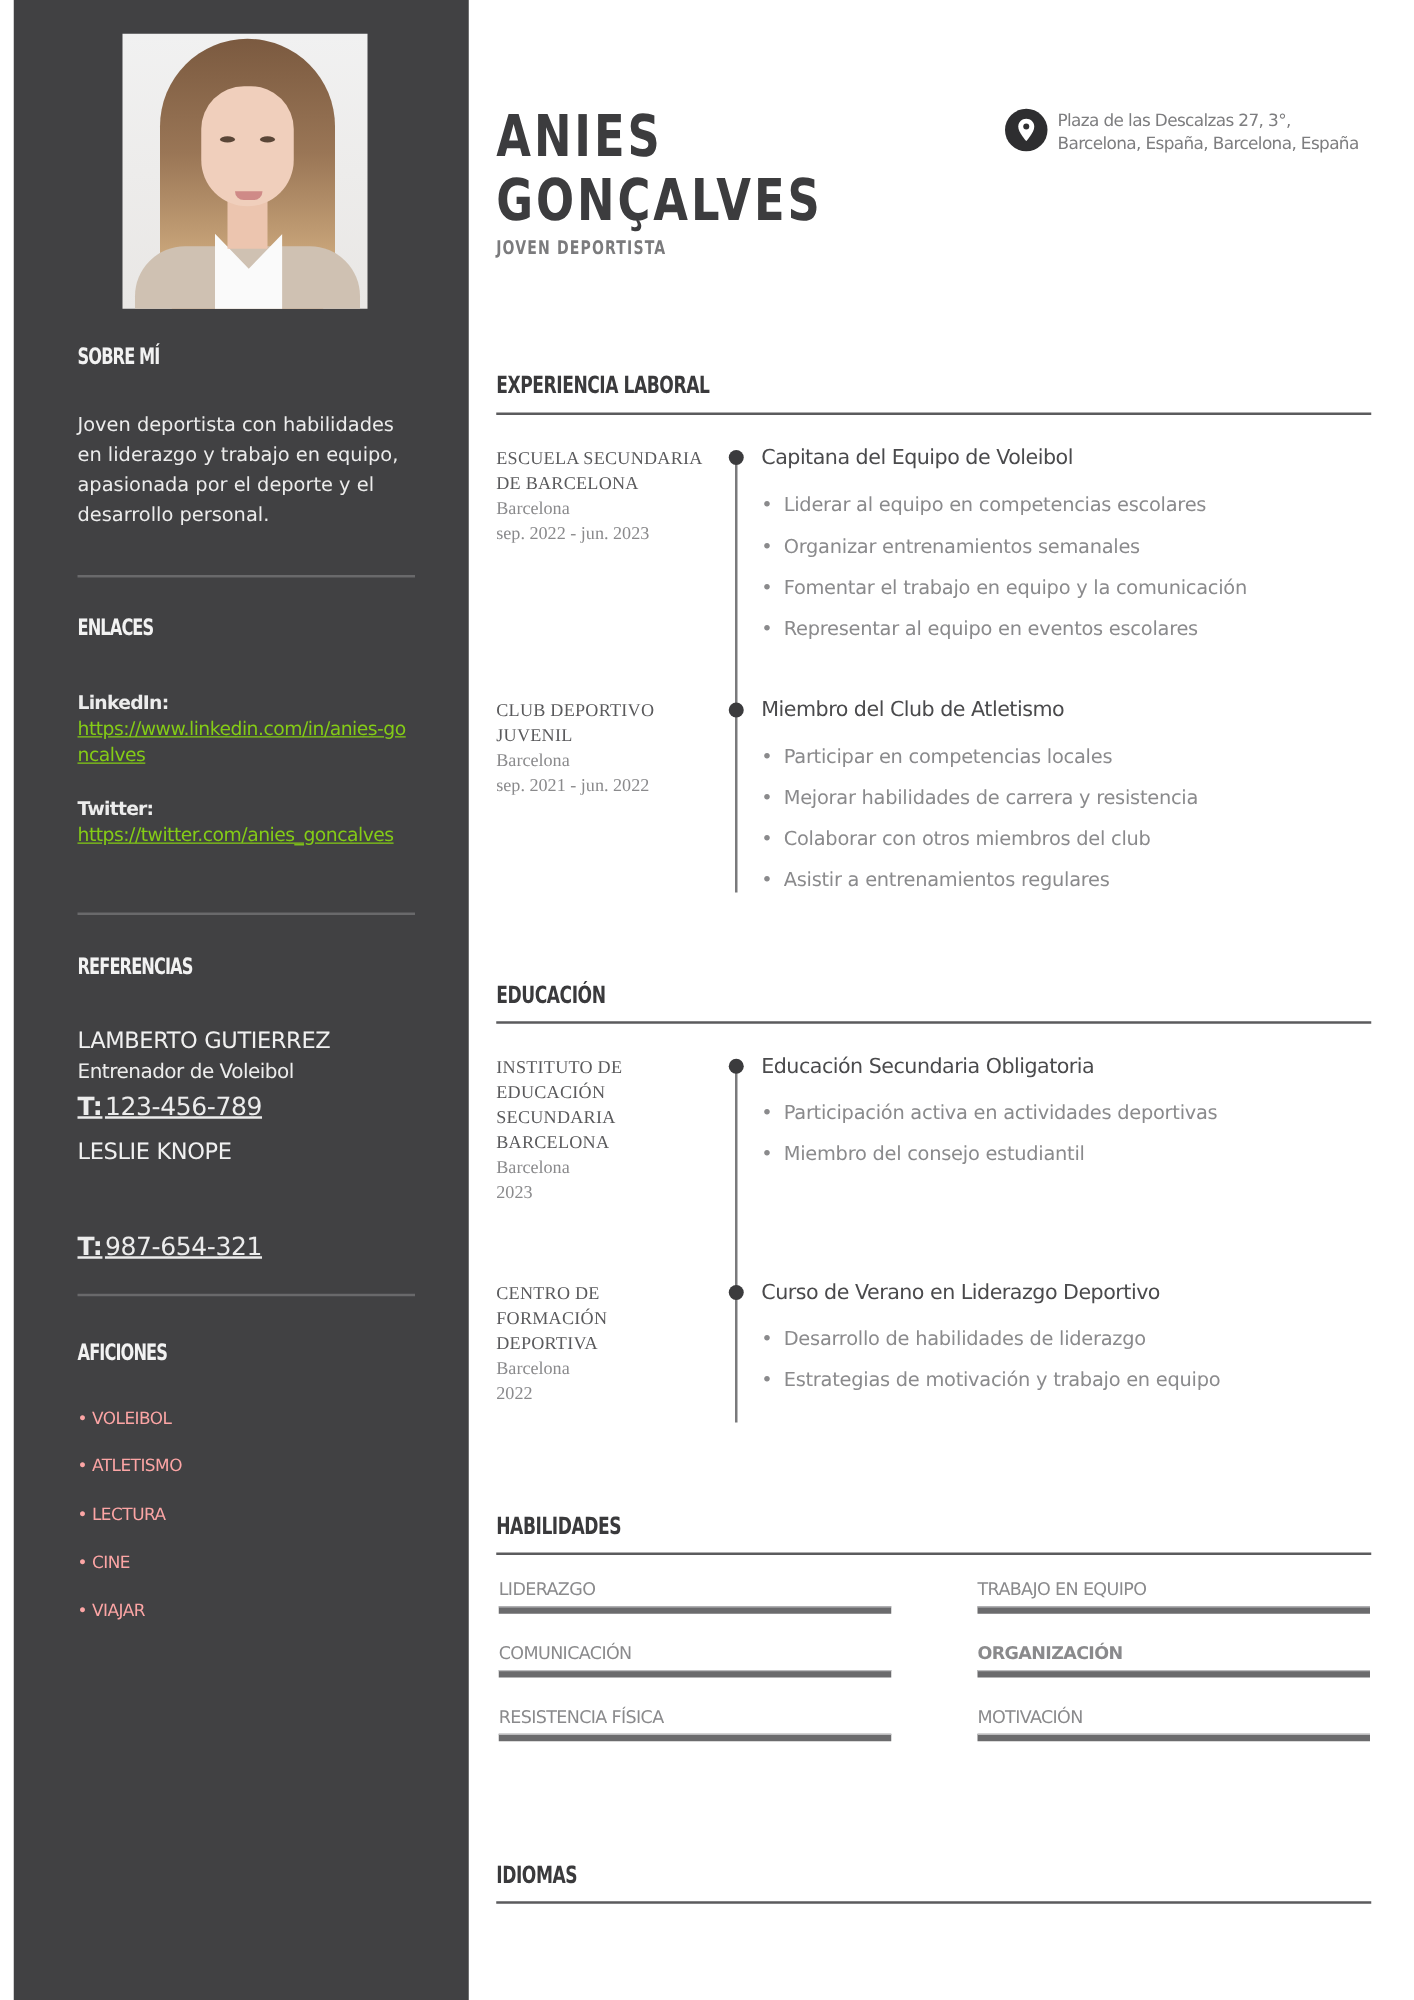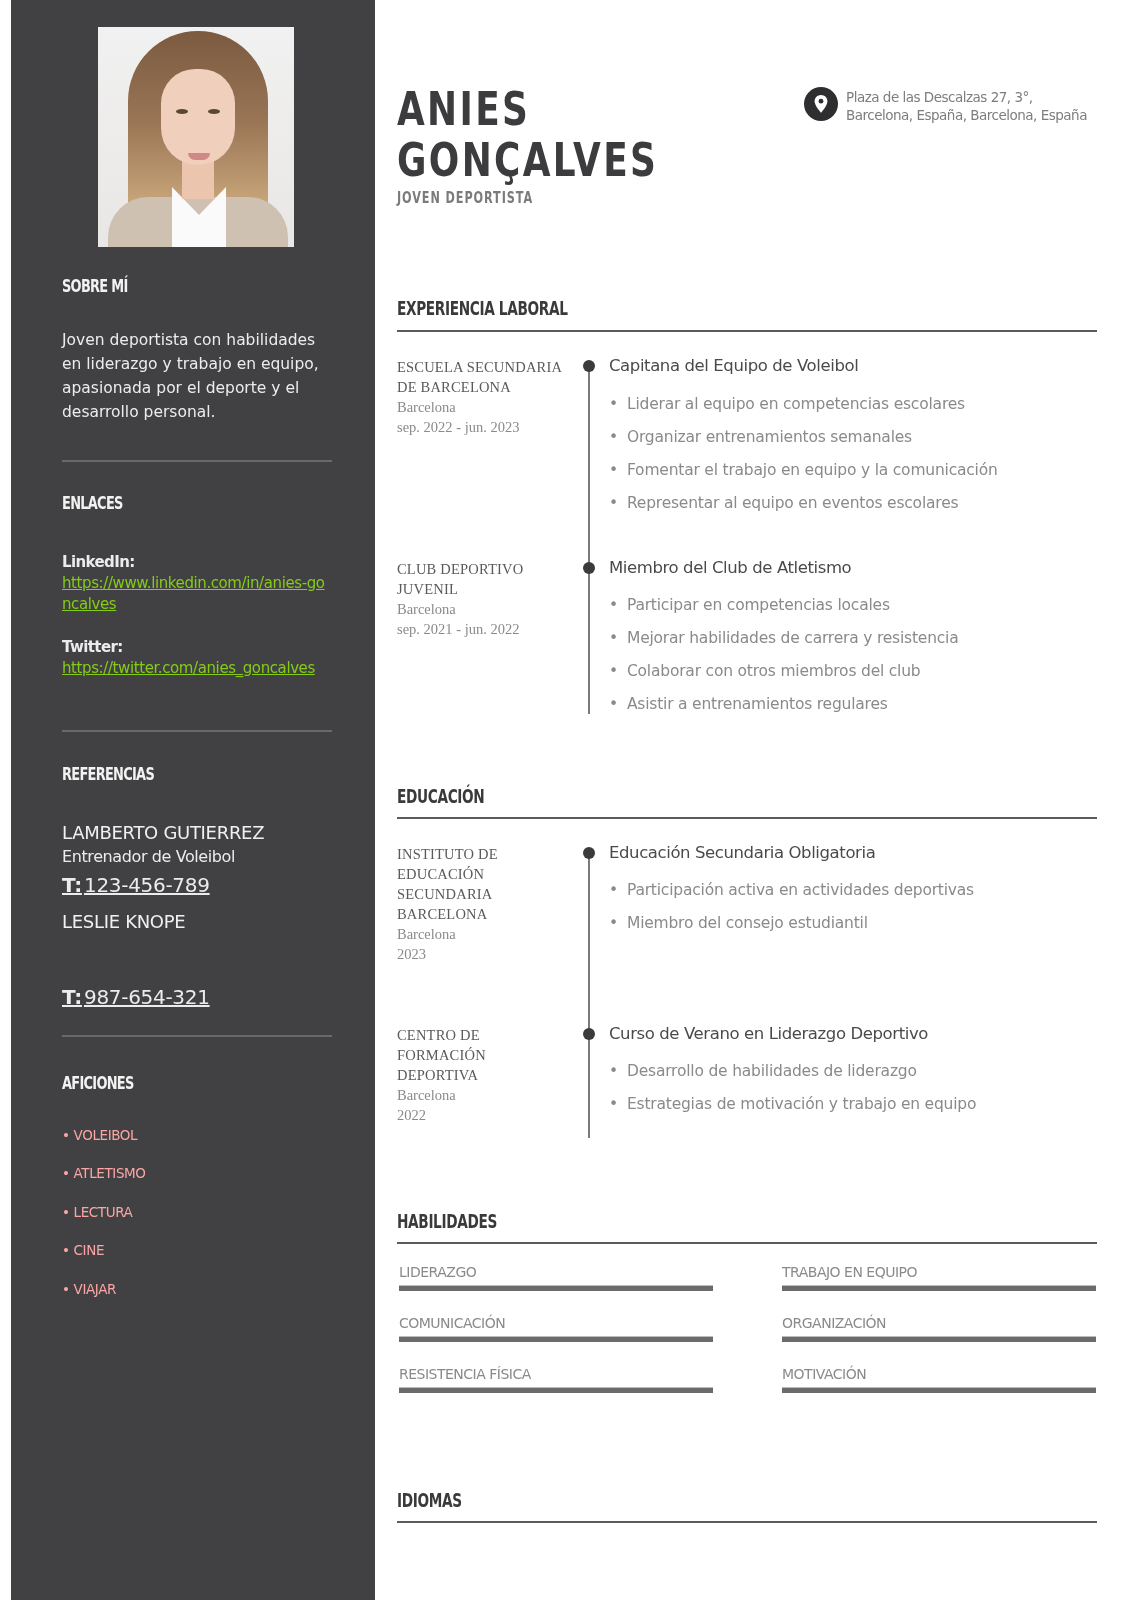--- a/index.html
+++ b/index.html
@@ -225,21 +225,21 @@
   <div class="skill-bar"></div>
 </div>
 <div class="skill" style="left:782px; top:1264px;">
   <span class="skill-label">TRABAJO EN EQUIPO</span>
   <div class="skill-bar"></div>
 </div>
 <div class="skill" style="left:399px; top:1315px;">
   <span class="skill-label">COMUNICACIÓN</span>
   <div class="skill-bar"></div>
 </div>
-<div class="skill" style="left:782px; top:1315px;">
+<div class="skill" style="left:782px; top:1315px;font-weight:bold;">
   <span class="skill-label">ORGANIZACIÓN</span>
   <div class="skill-bar"></div>
 </div>
 <div class="skill" style="left:399px; top:1366px;">
   <span class="skill-label">RESISTENCIA FÍSICA</span>
   <div class="skill-bar"></div>
 </div>
 <div class="skill" style="left:782px; top:1366px;">
   <span class="skill-label">MOTIVACIÓN</span>
   <div class="skill-bar"></div>

